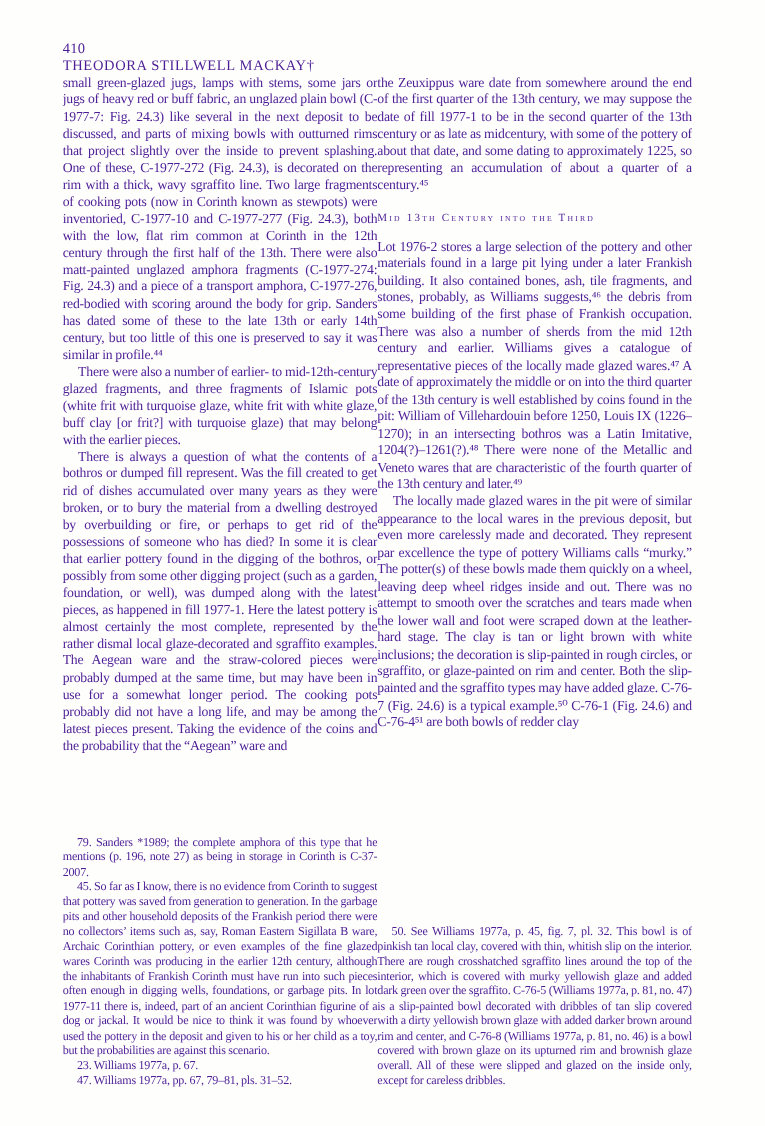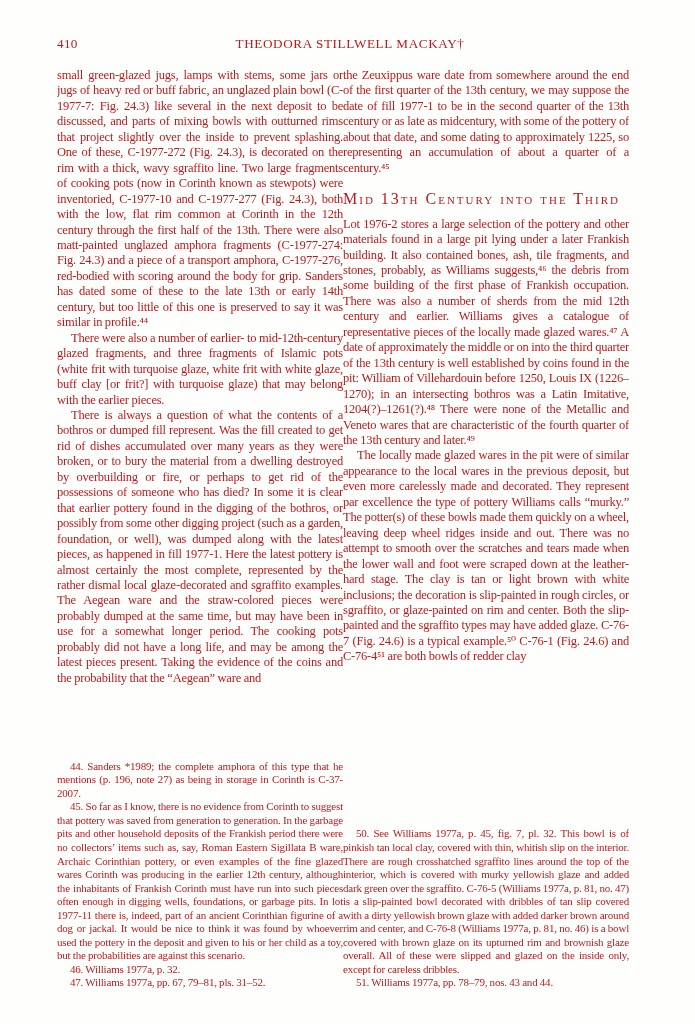--- a/index.html
+++ b/index.html
@@ -5,36 +5,36 @@
   html, body { margin: 0; padding: 0; }
   body {
     width: 695px; height: 1024px;
     background: #f4f4f2;
     font-family: "Liberation Serif", "DejaVu Serif", serif;
   }
   .page {
     position: relative;
     width: 695px; height: 1024px;
     background: #fefefd;
-    color: #b91c1c;
+    color: #4c1d95;
     overflow: hidden;
   }
   .running-header {
     position: absolute;
     top: 36px; left: 57px; right: 52px;
     height: 18px;
     font-size: 13.2px;
   }
   .page-number {
     position: absolute; left: 0; top: 0;
     letter-spacing: 0.3px;
   }
   .running-head {
-    position: absolute; left: 0; right: 0; top: 0;
-    text-align: center;
+    position: absolute; left: 0; right: 0; top: 16px;
+    text-align: left;
     letter-spacing: 0.6px;
   }
   .columns {
     position: absolute;
     top: 68px; left: 57px; right: 52px; bottom: 34px;
     display: flex;
     gap: 0;
   }
   .column {
     width: 286px;
@@ -50,21 +50,21 @@
     text-align: justify;
     letter-spacing: -0.22px;
     word-spacing: -0.2px;
     hyphens: auto;
     -webkit-hyphens: auto;
   }
   .main-text p.indent { text-indent: 14px; }
   .section-heading {
     margin: 13px 0 8px 0;
     font-weight: 400;
-    font-size: 16px;
+    font-size: 10px;
     line-height: 19.5px;
     font-variant: small-caps;
     letter-spacing: 2px;
   }
   .section-heading span { display: block; }
   .footnotes {
     margin-top: auto;
     padding-top: 6px;
   }
   .footnotes p {
@@ -91,36 +91,35 @@
 
   <div class="columns">
 
     <div class="column">
       <div class="main-text">
         <p>small green-glazed jugs, lamps with stems, some jars or jugs of heavy red or buff fabric, an unglazed plain bowl (C-1977-7: Fig. 24.3) like several in the next deposit to be discussed, and parts of mixing bowls with outturned rims that project slightly over the inside to prevent splashing. One of these, C-1977-272 (Fig. 24.3), is decorated on the rim with a thick, wavy sgraffito line. Two large fragments of cooking pots (now in Corinth known as stewpots) were inventoried, C-1977-10 and C-1977-277 (Fig. 24.3), both with the low, flat rim common at Corinth in the 12th century through the first half of the 13th. There were also matt-painted unglazed amphora fragments (C-1977-274: Fig. 24.3) and a piece of a transport amphora, C-1977-276, red-bodied with scoring around the body for grip. Sanders has dated some of these to the late 13th or early 14th century, but too little of this one is preserved to say it was similar in profile.⁴⁴</p>
         <p class="indent">There were also a number of earlier- to mid-12th-century glazed fragments, and three fragments of Islamic pots (white frit with turquoise glaze, white frit with white glaze, buff clay [or frit?] with turquoise glaze) that may belong with the earlier pieces.</p>
         <p class="indent">There is always a question of what the contents of a bothros or dumped fill represent. Was the fill created to get rid of dishes accumulated over many years as they were broken, or to bury the material from a dwelling destroyed by overbuilding or fire, or perhaps to get rid of the possessions of someone who has died? In some it is clear that earlier pottery found in the digging of the bothros, or possibly from some other digging project (such as a garden, foundation, or well), was dumped along with the latest pieces, as happened in fill 1977-1. Here the latest pottery is almost certainly the most complete, represented by the rather dismal local glaze-decorated and sgraffito examples. The Aegean ware and the straw-colored pieces were probably dumped at the same time, but may have been in use for a somewhat longer period. The cooking pots probably did not have a long life, and may be among the latest pieces present. Taking the evidence of the coins and the probability that the “Aegean” ware and</p>
       </div>
       <div class="footnotes">
-        <p>44. Sanders *1989; the complete amphora of this type that he mentions (p. 196, note 27) as being in storage in Corinth is C-37-2007.</p>
+        <p>79. Sanders *1989; the complete amphora of this type that he mentions (p. 196, note 27) as being in storage in Corinth is C-37-2007.</p>
         <p>45. So far as I know, there is no evidence from Corinth to suggest that pottery was saved from generation to generation. In the garbage pits and other household deposits of the Frankish period there were no collectors’ items such as, say, Roman Eastern Sigillata B ware, Archaic Corinthian pottery, or even examples of the fine glazed wares Corinth was producing in the earlier 12th century, although the inhabitants of Frankish Corinth must have run into such pieces often enough in digging wells, foundations, or garbage pits. In lot 1977-11 there is, indeed, part of an ancient Corinthian figurine of a dog or jackal. It would be nice to think it was found by whoever used the pottery in the deposit and given to his or her child as a toy, but the probabilities are against this scenario.</p>
-        <p>46. Williams 1977a, p. 32.</p>
+        <p>23. Williams 1977a, p. 67.</p>
         <p>47. Williams 1977a, pp. 67, 79–81, pls. 31–52.</p>
       </div>
     </div>
 
     <div class="column">
       <div class="main-text">
         <p>the Zeuxippus ware date from somewhere around the end of the first quarter of the 13th century, we may suppose the date of fill 1977-1 to be in the second quarter of the 13th century or as late as midcentury, with some of the pottery of about that date, and some dating to approximately 1225, so representing an accumulation of about a quarter of a century.⁴⁵</p>
         <h2 class="section-heading">
           <span>Mid 13th Century into the Third</span>
         </h2>
         <p>Lot 1976-2 stores a large selection of the pottery and other materials found in a large pit lying under a later Frankish building. It also contained bones, ash, tile fragments, and stones, probably, as Williams suggests,⁴⁶ the debris from some building of the first phase of Frankish occupation. There was also a number of sherds from the mid 12th century and earlier. Williams gives a catalogue of representative pieces of the locally made glazed wares.⁴⁷ A date of approximately the middle or on into the third quarter of the 13th century is well established by coins found in the pit: William of Villehardouin before 1250, Louis IX (1226–1270); in an intersecting bothros was a Latin Imitative, 1204(?)–1261(?).⁴⁸ There were none of the Metallic and Veneto wares that are characteristic of the fourth quarter of the 13th century and later.⁴⁹</p>
         <p class="indent">The locally made glazed wares in the pit were of similar appearance to the local wares in the previous deposit, but even more carelessly made and decorated. They represent par excellence the type of pottery Williams calls “murky.” The potter(s) of these bowls made them quickly on a wheel, leaving deep wheel ridges inside and out. There was no attempt to smooth over the scratches and tears made when the lower wall and foot were scraped down at the leather-hard stage. The clay is tan or light brown with white inclusions; the decoration is slip-painted in rough circles, or sgraffito, or glaze-painted on rim and center. Both the slip-painted and the sgraffito types may have added glaze. C-76-7 (Fig. 24.6) is a typical example.⁵⁰ C-76-1 (Fig. 24.6) and C-76-4⁵¹ are both bowls of redder clay</p>
       </div>
       <div class="footnotes">
         <p>50. See Williams 1977a, p. 45, fig. 7, pl. 32. This bowl is of pinkish tan local clay, covered with thin, whitish slip on the interior. There are rough crosshatched sgraffito lines around the top of the interior, which is covered with murky yellowish glaze and added dark green over the sgraffito. C-76-5 (Williams 1977a, p. 81, no. 47) is a slip-painted bowl decorated with dribbles of tan slip covered with a dirty yellowish brown glaze with added darker brown around rim and center, and C-76-8 (Williams 1977a, p. 81, no. 46) is a bowl covered with brown glaze on its upturned rim and brownish glaze overall. All of these were slipped and glazed on the inside only, except for careless dribbles.</p>
-        <p>51. Williams 1977a, pp. 78–79, nos. 43 and 44.</p>
       </div>
     </div>
 
   </div>
 </div>
 
 </body></html>

